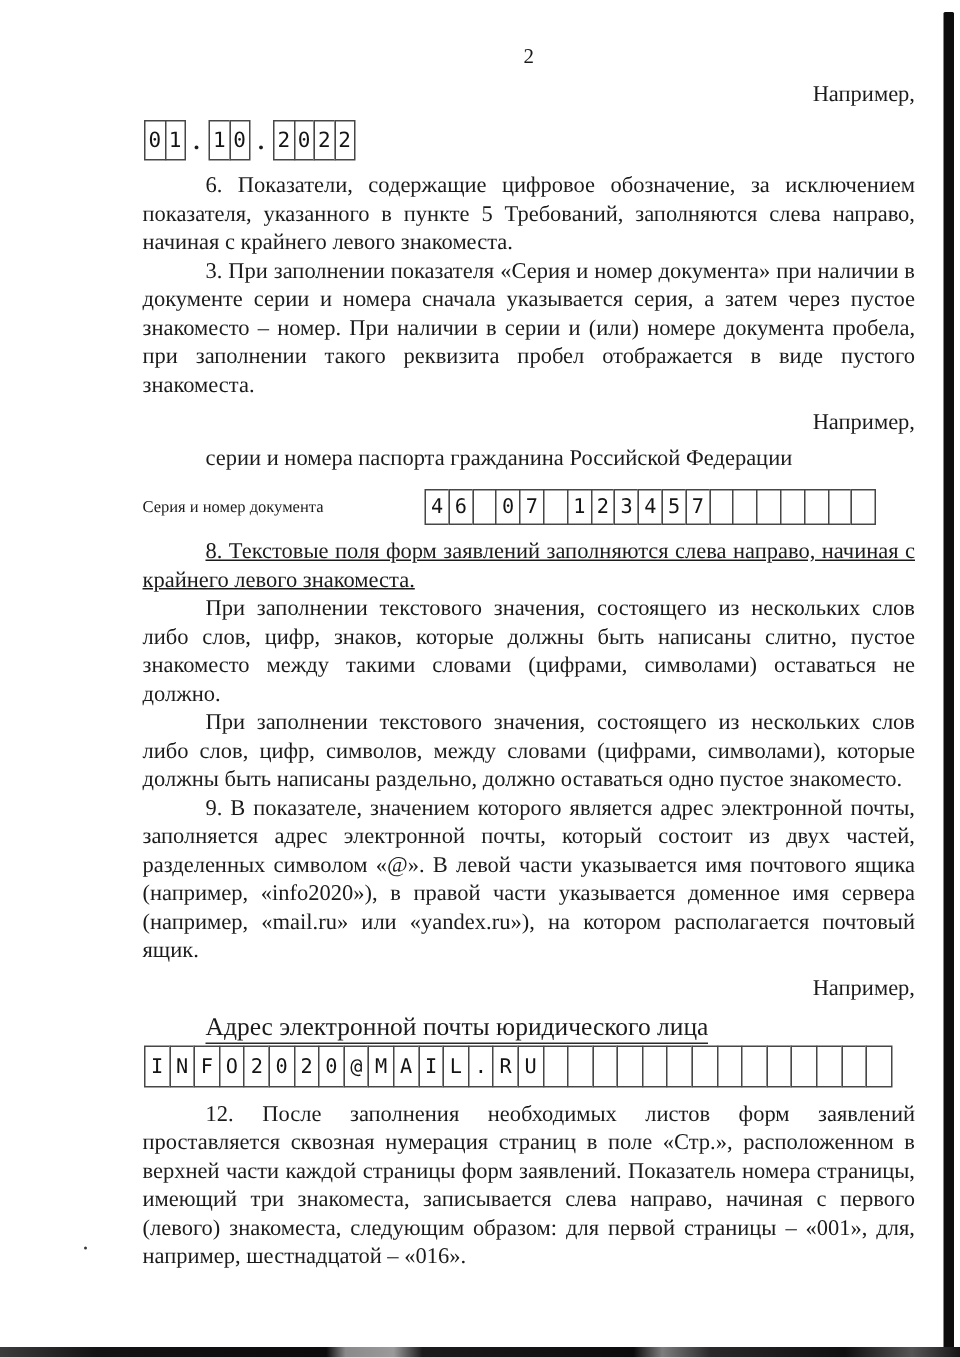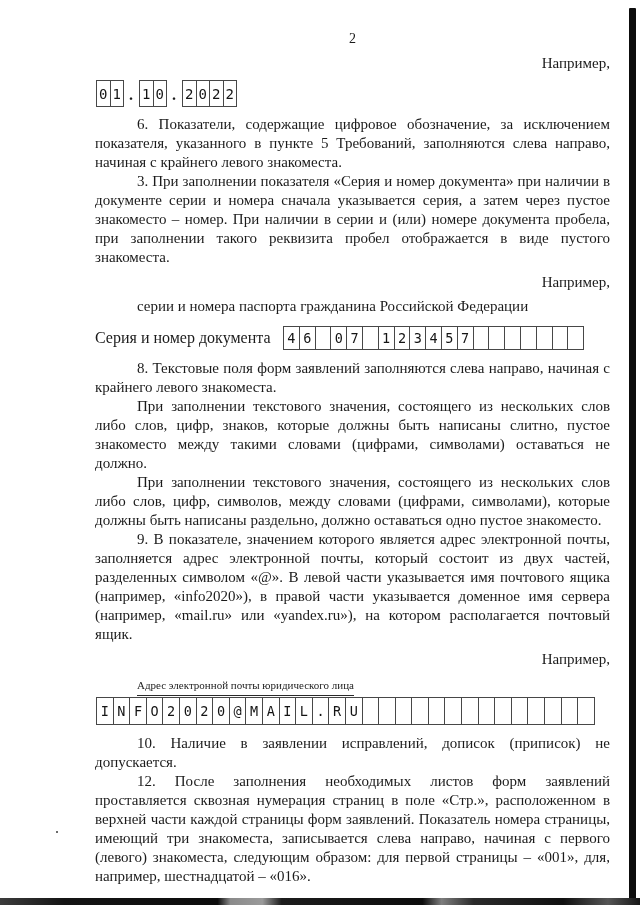--- a/index.html
+++ b/index.html
@@ -3,36 +3,36 @@
 <meta charset="utf-8">
 <style>
   html,body{margin:0;padding:0;background:#e8e8e8;}
   .scan{position:relative;width:640px;height:905px;background:#ffffff;overflow:hidden;
         font-family:"Liberation Serif",serif;color:#1b1b1b;}
   .content{position:absolute;left:95px;top:30px;width:515px;}
   .page-num{text-align:center;font-size:14px;line-height:18px;margin:0 0 6px 0;}
   .example{font-size:15px;line-height:19px;margin:0 0 5px 42px;text-align:right;}
   .caption{font-size:15px;line-height:19px;margin:2px 0 10px 42px;}
   .para{font-size:15px;line-height:19px;text-align:justify;text-indent:42px;margin:0;}
-  .mt8{margin-top:8px;} .mt6{margin-top:6px;} .mt12{margin-top:0;}
+  .mt8{margin-top:8px;text-decoration:underline;} .mt6{margin-top:6px;} .mt12{margin-top:0;}
 
   .cells{display:inline-flex;}
   .cell{box-sizing:border-box;display:inline-flex;align-items:center;justify-content:center;
         border:1.4px solid #474747;margin-right:-1px;background:#fff;
         font-family:"DejaVu Sans Mono",monospace;color:#141414;}
 
   .date-row{display:flex;align-items:flex-end;margin:7px 0 8px 1px;}
   .date-row .cell{width:14.5px;height:27px;font-size:14px;}
   .date-sep{font-size:16px;font-weight:bold;margin:0 6px;line-height:24px;}
 
   .field-row{display:flex;align-items:center;margin:6px 0 9px 0;}
-  .field-label{font-size:16px;width:188px;flex-shrink:0;}
+  .field-label{font-size:11px;width:188px;flex-shrink:0;}
   .serial-cells .cell{width:16.8px;height:24px;font-size:13.5px;}
 
-  .email-label{display:inline-block;margin:2px 0 1px 42px;font-size:11px;line-height:18px;
+  .email-label{display:inline-block;margin:2px 0 1px 42px;font-size:17px;line-height:18px;
                border-bottom:1px solid #2a2a2a;padding-bottom:1px;}
   .email-cells{display:flex;margin:0 0 9px 1px;}
   .email-cells .cell{width:17.6px;height:28px;font-size:13.5px;}
 
   .right-bar{position:absolute;top:8px;bottom:4px;right:4px;width:7px;background:#0d0d0d;border-radius:1px;}
   .bottom-bar{position:absolute;left:0;right:0;bottom:0;height:7px;
      background:linear-gradient(90deg,#3c3c3c 0%,#141414 10%,#0c0c0c 34%,#8a8a8a 36%,#9a9a9a 41%,
         #1c1c1c 44%,#0c0c0c 66%,#7d7d7d 69%,#2a2a2a 74%,#101010 88%,#555 95%,#161616 100%);}
   .dot{position:absolute;width:2px;height:2px;background:#3a3a3a;border-radius:50%;}
 </style>
@@ -133,21 +133,20 @@
           <span class="cell"></span>
           <span class="cell"></span>
           <span class="cell"></span>
           <span class="cell"></span>
           <span class="cell"></span>
           <span class="cell"></span>
           <span class="cell"></span>
         </div>
     </div>
 
-    <p class="para mt8">10. Наличие в заявлении исправлений, дописок (приписок) не допускается.</p>
     <p class="para">12. После заполнения необходимых листов форм заявлений проставляется сквозная нумерация страниц в поле «Стр.», расположенном в верхней части каждой страницы форм заявлений. Показатель номера страницы, имеющий три знакоместа, записывается слева направо, начиная с первого (левого) знакоместа, следующим образом: для первой страницы – «001», для, например, шестнадцатой – «016».</p>
 
   </div>
 
   <div class="dot" style="left:56px;top:831px;"></div>
   <div class="right-bar"></div>
   <div class="bottom-bar"></div>
 </div>
 
 </body></html>

